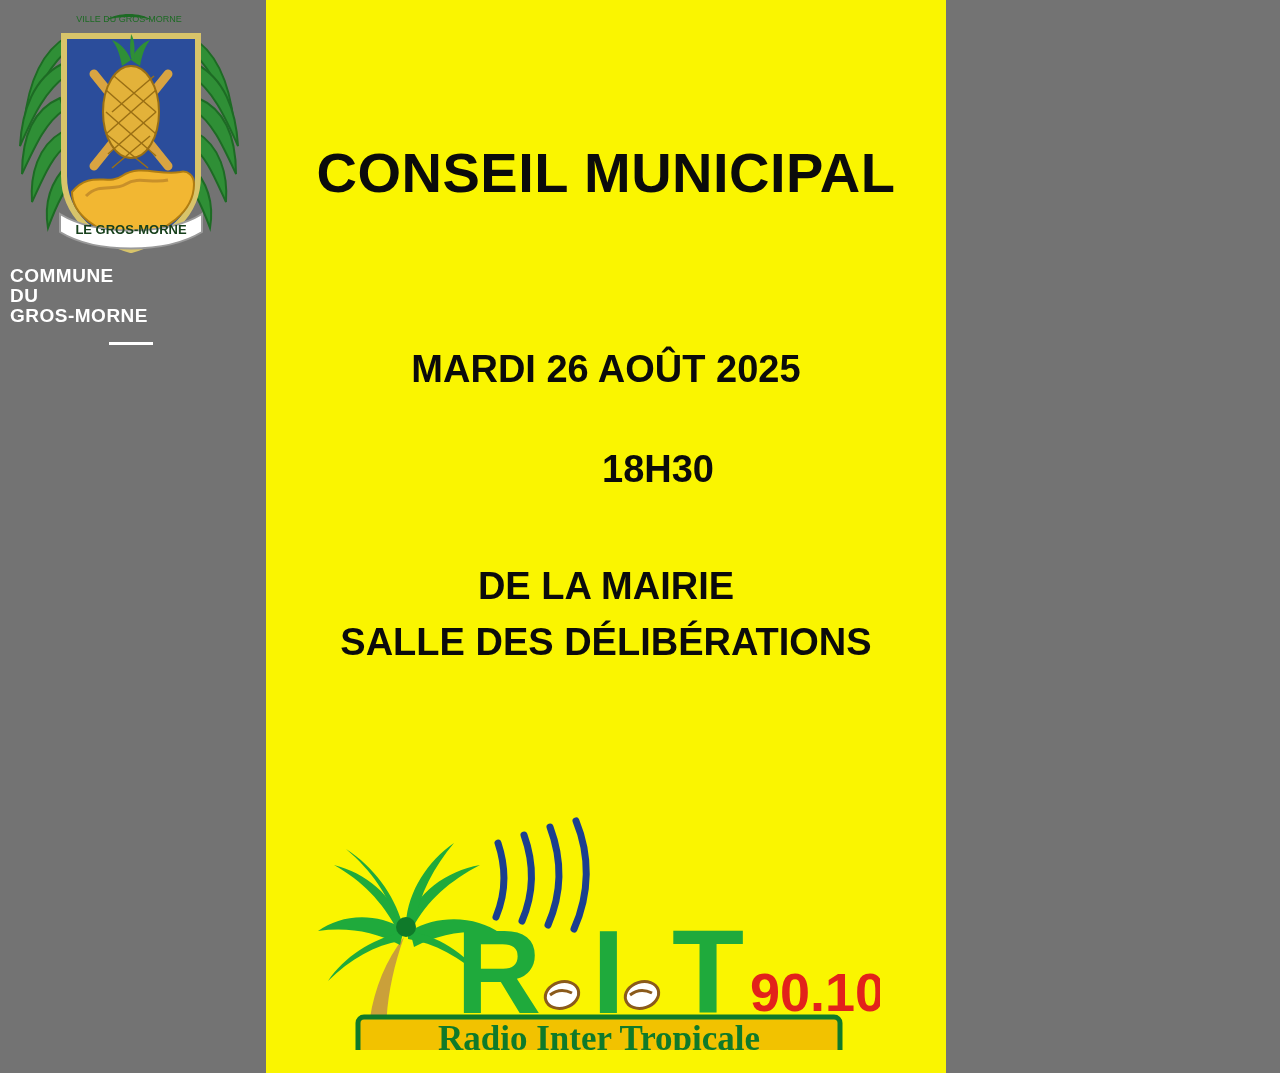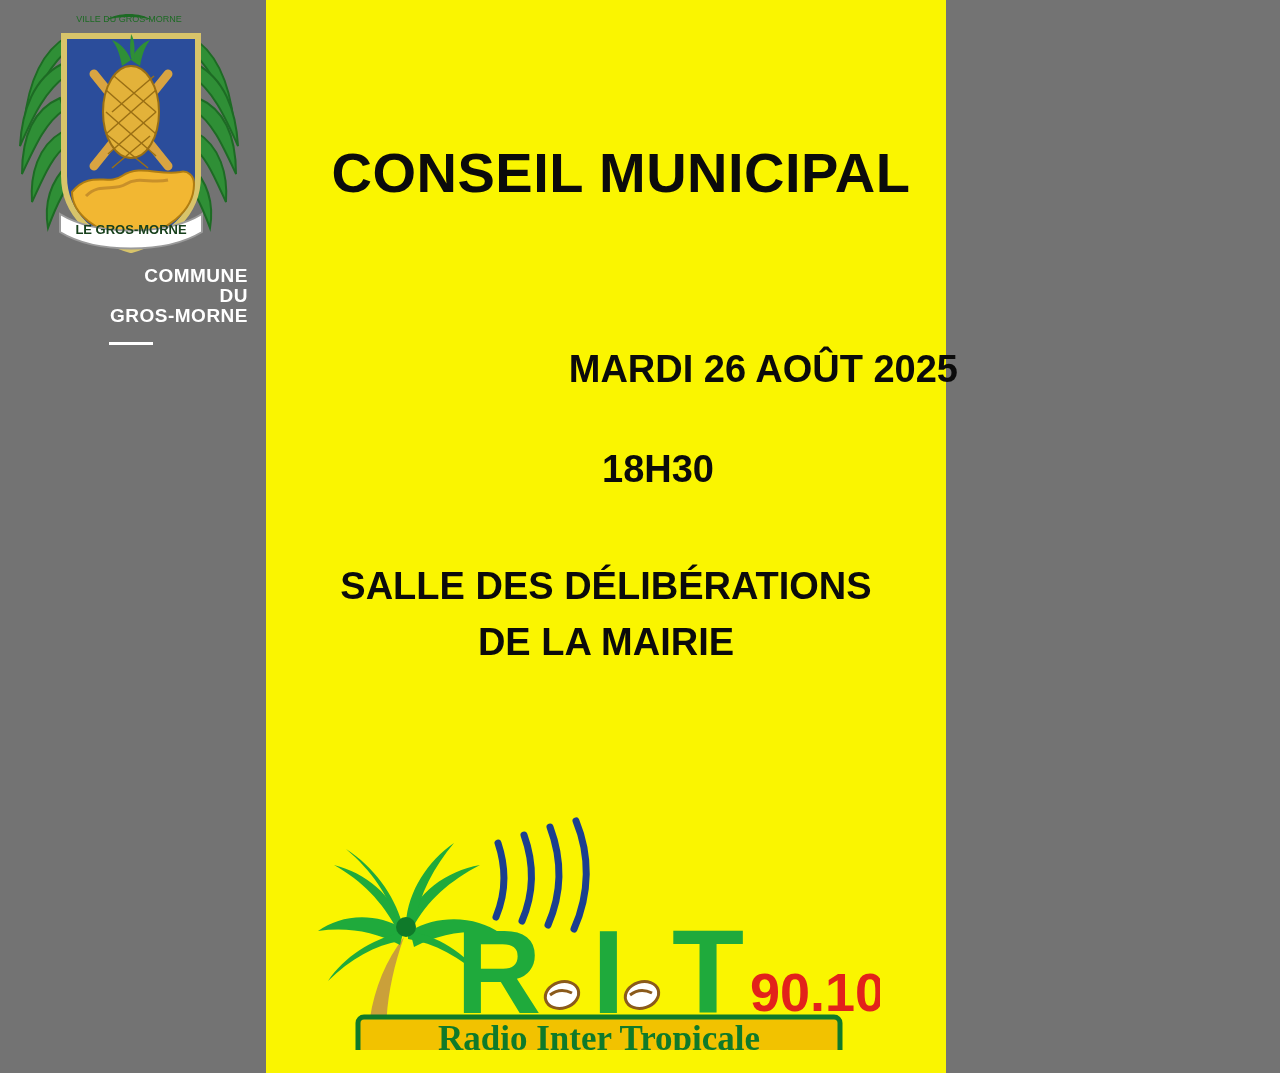--- a/index.html
+++ b/index.html
@@ -56,21 +56,21 @@
     left: 0;
     top: 0;
     width: 150px;
     height: 230px;
   }
   .emblem-caption {
     position: absolute;
     left: 0;
     top: 266px;
     width: 238px;
-    text-align: right;
+    text-align: left;
     color: #ffffff;
     font-weight: bold;
     font-size: 19px;
     line-height: 20px;
     letter-spacing: 0.5px;
   }
   .emblem-rule {
     position: absolute;
     left: 99px;
     top: 342px;
@@ -83,32 +83,30 @@
   .title {
     position: absolute;
     left: 266px;
     top: 140px;
     width: 680px;
     text-align: center;
     font-size: 56px;
     font-weight: bold;
     color: #0b0b0b;
     letter-spacing: 0.5px;
-    padding-left: 15px;
   }
   .line-date {
     position: absolute;
     left: 266px;
     top: 348px;
     width: 680px;
-    text-align: right;
+    text-align: center;
     font-size: 38px;
     font-weight: bold;
     color: #0b0b0b;
-    margin-left: 12px;
   }
   .line-time {
     position: absolute;
     left: 266px;
     top: 448px;
     width: 784px;
     text-align: center;
     font-size: 38px;
     font-weight: bold;
     color: #0b0b0b;
@@ -213,22 +211,22 @@
       <div>DU</div>
       <div>GROS-MORNE</div>
     </div>
     <div class="emblem-rule"></div>
   </div>
 
   <div class="title">CONSEIL MUNICIPAL</div>
   <div class="line-date">MARDI 26 AOÛT 2025</div>
   <div class="line-time">18H30</div>
   <div class="line-place">
+    <div>DE LA MAIRIE</div>
     <div>SALLE DES DÉLIBÉRATIONS</div>
-    <div>DE LA MAIRIE</div>
   </div>
 
   <div class="radio-logo">
     <svg viewBox="0 0 580 245">
 
       <g>
         <path d="M68 232 C70 196 82 160 104 132 C92 166 86 198 86 232 Z" fill="#caa03a"></path>
         <g fill="#1faa3c">
           <path d="M104 124 C74 106 40 110 18 126 C46 122 74 126 100 140 Z"></path>
           <path d="M104 122 C92 90 66 68 34 60 C62 76 82 96 98 126 Z"></path>

